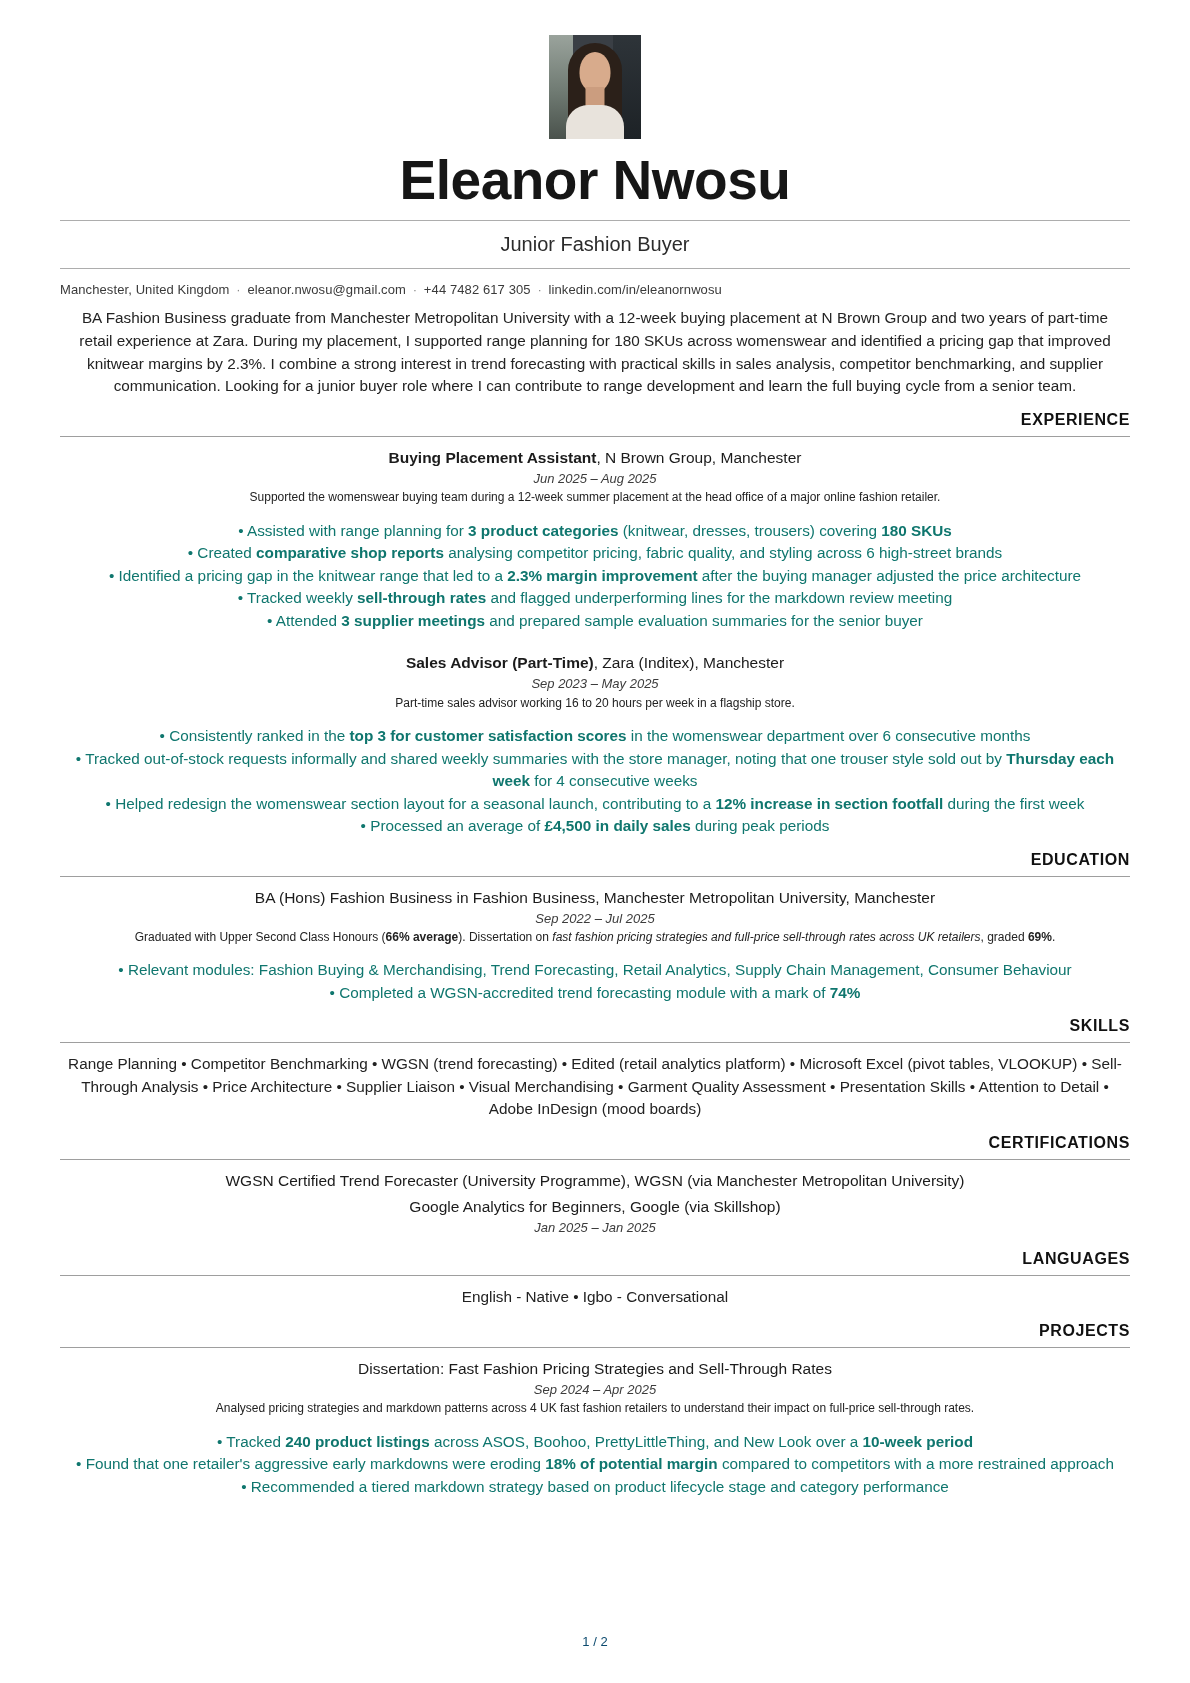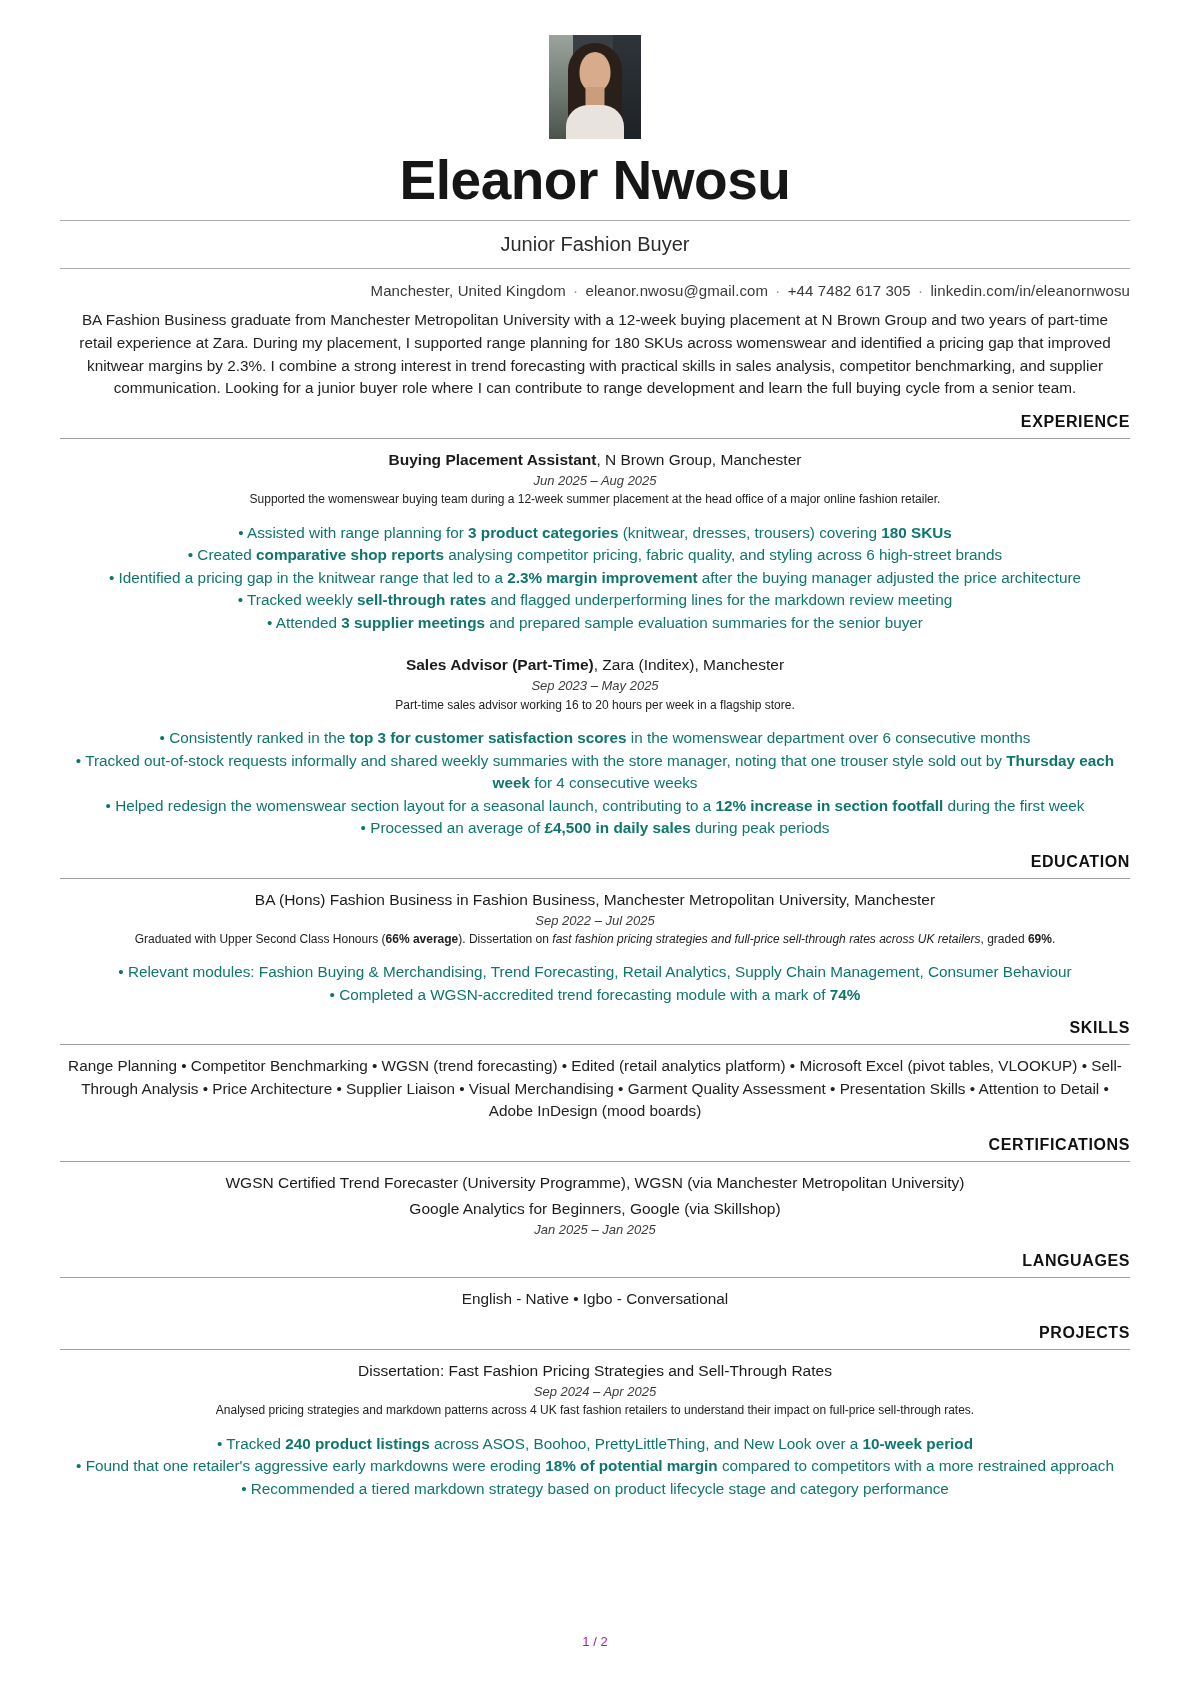--- a/index.html
+++ b/index.html
@@ -106,22 +106,22 @@
 
   .headline {
     text-align: center;
     font-size: 20px;
     line-height: 1.5;
     padding: 8px 0 9px 0;
     color: #2b2b2b;
   }
 
   .contact {
-    text-align: right;
-    font-size: 15px;
+    text-align: left;
+    font-size: 13px;
     letter-spacing: 0.1px;
     color: #3a3a3a;
     padding: 13px 0 10px 0;
   }
   .contact .sep {
     color: #8a8a8a;
     padding: 0 3px;
   }
 
   .summary {
@@ -198,21 +198,21 @@
 
   .block-gap { height: 16px; }
 
   .footer {
     position: absolute;
     left: 0;
     right: 0;
     bottom: 34px;
     text-align: center;
     font-size: 13px;
-    color: #a21caf;
+    color: #0c4a6e;
   }
 </style>
 </head>
 <body>
 
 <div class="page">
 
   <div class="photo-wrap">
     <div class="photo">
       <div class="bg-left"></div>

